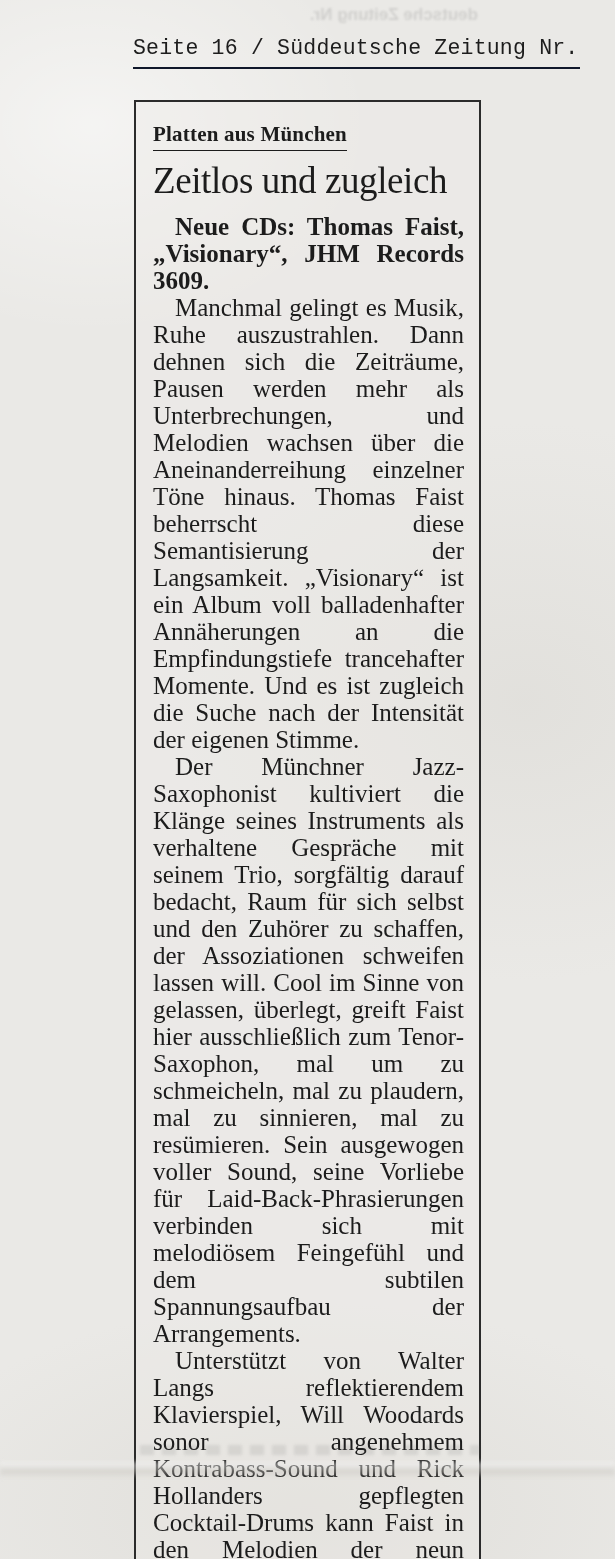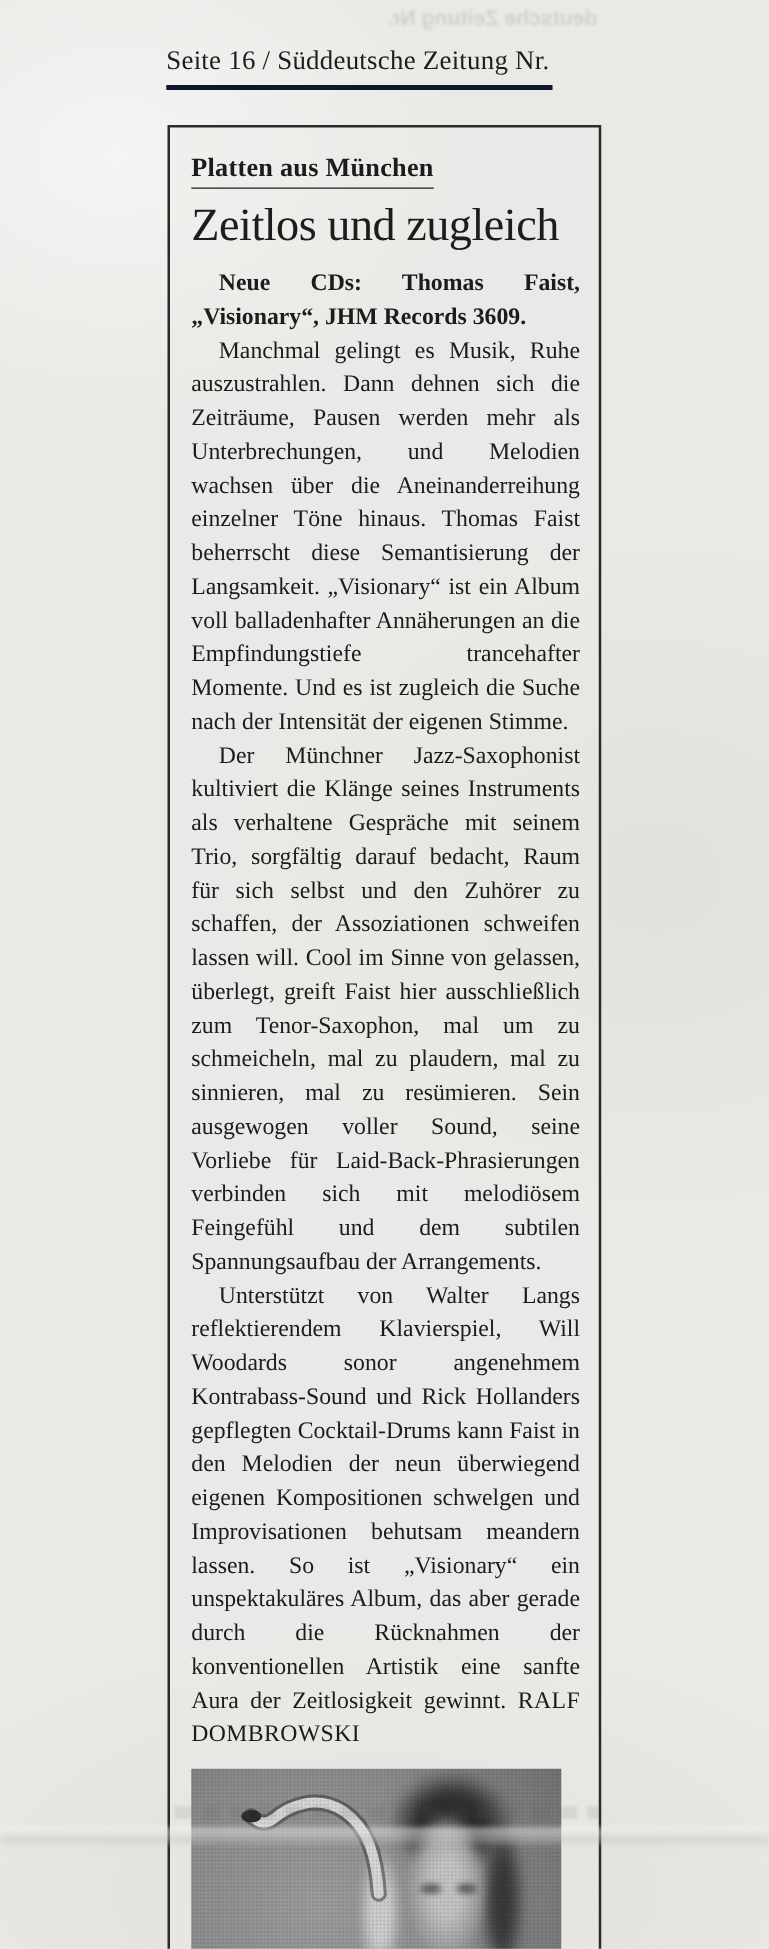--- a/index.html
+++ b/index.html
@@ -18,44 +18,44 @@
       radial-gradient(ellipse 600px 300px at 50% 97%, rgba(214,212,206,.5), transparent 70%);
   }
   .ghost-top{
     position:absolute;left:248px;top:5px;width:230px;
     font-family:"Liberation Sans", sans-serif;font-size:17px;font-weight:bold;
     color:rgba(110,110,110,.20);transform:scaleX(-1);
     filter:blur(1.1px);white-space:nowrap;
   }
   .page-header{
     position:absolute;left:133px;top:36px;
-    font-family:Liberation Serif, serif;
+    font-family:Liberation Mono, monospace;
     font-size:21.5px;letter-spacing:.2px;color:#1d1d1d;
-    border-bottom:4px solid #0f172a;padding-bottom:7px;padding-right:2px;
+    border-bottom:2px solid #0f172a;padding-bottom:7px;padding-right:2px;
     white-space:nowrap;
   }
   .article-box{
     position:absolute;left:134px;top:100px;width:347px;min-height:1341px;
     border:2px solid #2b2b2b;box-sizing:border-box;
     padding:20px 15px 24px 17px;
     background:rgba(237,236,233,.35);
   }
   .kicker{
     display:inline-block;
     font-size:21px;letter-spacing:.2px;
     border-bottom:1.5px solid #1c1c1c;padding-bottom:3px;
     margin:0 0 10px 0;
     font-weight:bold;
   }
   .headline{
     font-size:37px;font-weight:normal;letter-spacing:-.4px;
     margin:0 0 11px 0;line-height:1.1;white-space:nowrap;
   }
   .lead, .bodytext{
-    font-size:19px;line-height:27px;text-align:justify;
+    font-size:25px;line-height:27px;text-align:justify;
     margin:0;text-indent:22px;
     hyphens:auto;-webkit-hyphens:auto;
   }
   .lead{font-weight:bold;}
   .byline{text-transform:uppercase;letter-spacing:.3px;}
   
   .album-cover{
     position:relative;width:296px;height:292px;margin:14px 0 0 0;
     background:radial-gradient(ellipse at 35% 38%, #9c9c9c 0%, #8b8b8b 45%, #747474 80%, #606060 100%);
     overflow:hidden;

